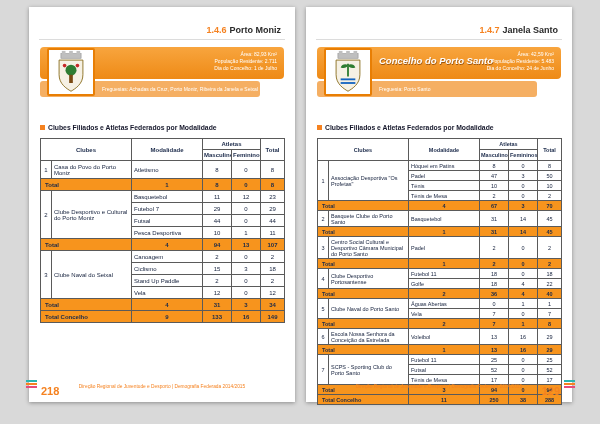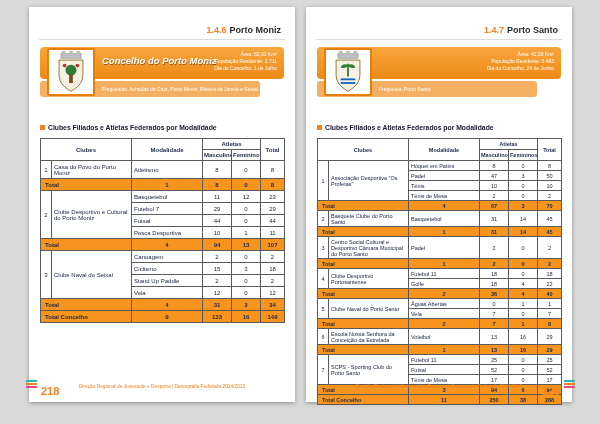--- a/index.html
+++ b/index.html
@@ -110,21 +110,20 @@
         <rect x="10" y="1" width="4" height="4" fill="#bfbfbf"></rect>
           <rect x="18" y="1" width="4" height="4" fill="#bfbfbf"></rect>
           <rect x="26" y="1" width="4" height="4" fill="#bfbfbf"></rect>
         <path d="M7 11 h26 v16 c0 10 -8 15 -13 18 c-5 -3 -13 -8 -13 -18 z" fill="#f6f1e4" stroke="#8a6d1f" stroke-width="1"></path>
         <circle cx="20" cy="22" r="6" fill="#2e7d32"></circle>
         <rect x="18" y="27" width="4" height="9" fill="#7a4a12"></rect>
         <circle cx="13" cy="17" r="2" fill="#c62828"></circle>
           <circle cx="27" cy="17" r="2" fill="#c62828"></circle>
       </svg>
     </div>
-    <div class="banner-title">Concelho do Porto Moniz</div>
     <div class="banner-stats">
       <div>Área: 82,93 Km²</div>
       <div>População Residente: 2.711</div>
       <div>Dia do Concelho: 1 de Julho</div>
     </div>
     <div class="banner-freg">Freguesias: Achadas da Cruz, Porto Moniz, Ribeira da Janela e Seixal</div>
   </div>
 
   <div class="table-title-row">
     <span class="bullet"></span>
@@ -248,41 +247,42 @@
   <div class="page-num">218</div>
   <div class="stripes">
     <div class="s1"></div>
       <div class="s2"></div>
       <div class="s3"></div>
   </div>
 </div>
 
 <div class="page" id="page-right">
   <div class="section-header">
-    <span class="section-number">1.4.7</span><span class="section-title-text">Porto Santo</span>
+    <span class="section-number">1.4.7</span><span class="section-title-text">Janela Santo</span>
   </div>
   <div class="header-rule"></div>
 
   <div class="banner">
     <div class="banner-main"></div>
     <div class="banner-strip"></div>
     <div class="crest-box">
       <svg viewBox="0 0 40 48" width="38" height="44">
         <rect x="9" y="4" width="22" height="5" fill="#bfbfbf" stroke="#8a8a8a" stroke-width="0.6"></rect>
         <rect x="10" y="1" width="4" height="4" fill="#bfbfbf"></rect>
           <rect x="18" y="1" width="4" height="4" fill="#bfbfbf"></rect>
           <rect x="26" y="1" width="4" height="4" fill="#bfbfbf"></rect>
         <path d="M7 11 h26 v16 c0 10 -8 15 -13 18 c-5 -3 -13 -8 -13 -18 z" fill="#f6f1e4" stroke="#8a6d1f" stroke-width="1"></path>
         <path d="M20 15 l0 14" stroke="#2e7d32" stroke-width="2"></path>
         <path d="M20 16 q6 -2 8 3 q-6 2 -8 -3 z" fill="#2e7d32"></path>
         <path d="M20 16 q-6 -2 -8 3 q6 2 8 -3 z" fill="#2e7d32"></path>
         <path d="M12 32 h16" stroke="#1565c0" stroke-width="2"></path>
         <path d="M12 36 h16" stroke="#1565c0" stroke-width="2"></path>
       </svg>
     </div>
+    <div class="banner-title">Concelho do Porto Santo</div>
     <div class="banner-stats">
       <div>Área: 42,59 Km²</div>
       <div>População Residente: 5.483</div>
       <div>Dia do Concelho: 24 de Junho</div>
     </div>
     <div class="banner-freg">Freguesia: Porto Santo</div>
   </div>
 
   <div class="table-title-row">
     <span class="bullet"></span>

